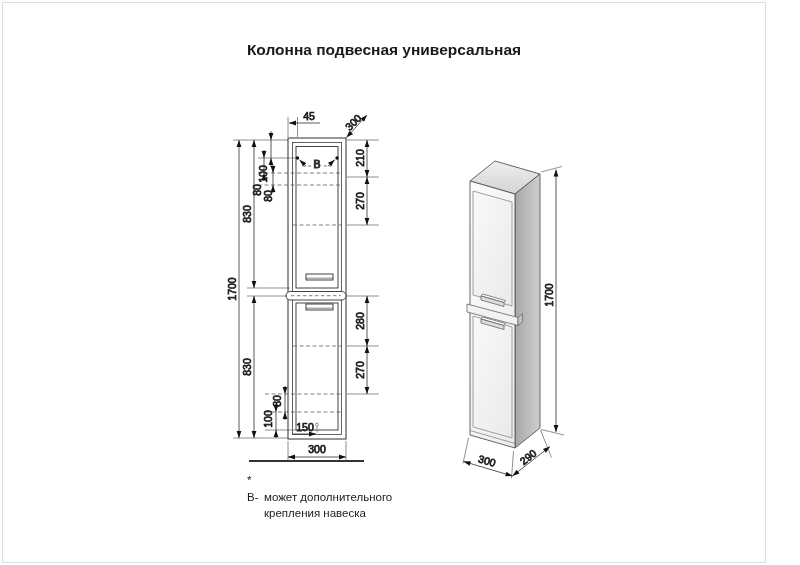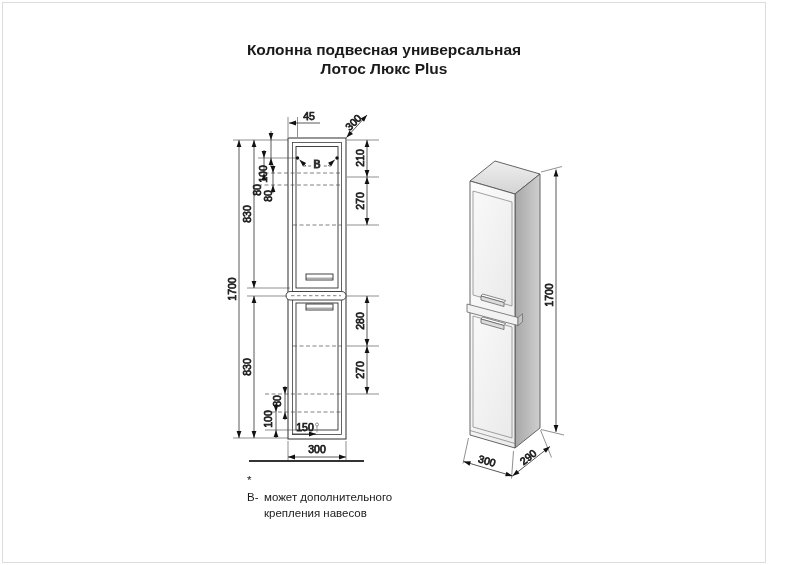--- a/index.html
+++ b/index.html
@@ -16,21 +16,20 @@
   .footnote .pre{text-align:left;}
 </style>
 </head>
 <body>
 
 <div class="page">
   <div class="frame"></div>
 
   <div class="title">
     <div>Колонна подвесная универсальная</div>
-    <div>Лотос Люкс Plus</div>
   </div>
 
   <svg class="drawing-svg" width="800" height="565" viewBox="0 0 800 565">
     <defs>
       <marker id="arr" markerUnits="userSpaceOnUse" markerWidth="8" markerHeight="6" refX="7.5" refY="3" orient="auto-start-reverse">
         <path d="M0.5,0.6 L7.5,3 L0.5,5.4 Z" fill="#111"></path>
       </marker>
       <linearGradient id="gTop" x1="0" y1="0" x2="0" y2="1">
         <stop offset="0" stop-color="#efefef"></stop>
           <stop offset="1" stop-color="#d3d3d3"></stop>
@@ -204,15 +203,15 @@
       <text transform="rotate(-38 530.5 460)" x="530.5" y="460" text-anchor="middle">290</text>
     </g>
   </svg>
 
   <div class="footnote">
     <span class="pre">*</span>
     <span class="pre"></span>
     <span class="pre">В-</span>
     <span>может дополнительного</span>
     <span class="pre"></span>
-    <span>крепления навесов</span>
+    <span>крепления навеска</span>
   </div>
 </div>
 
 </body></html>

